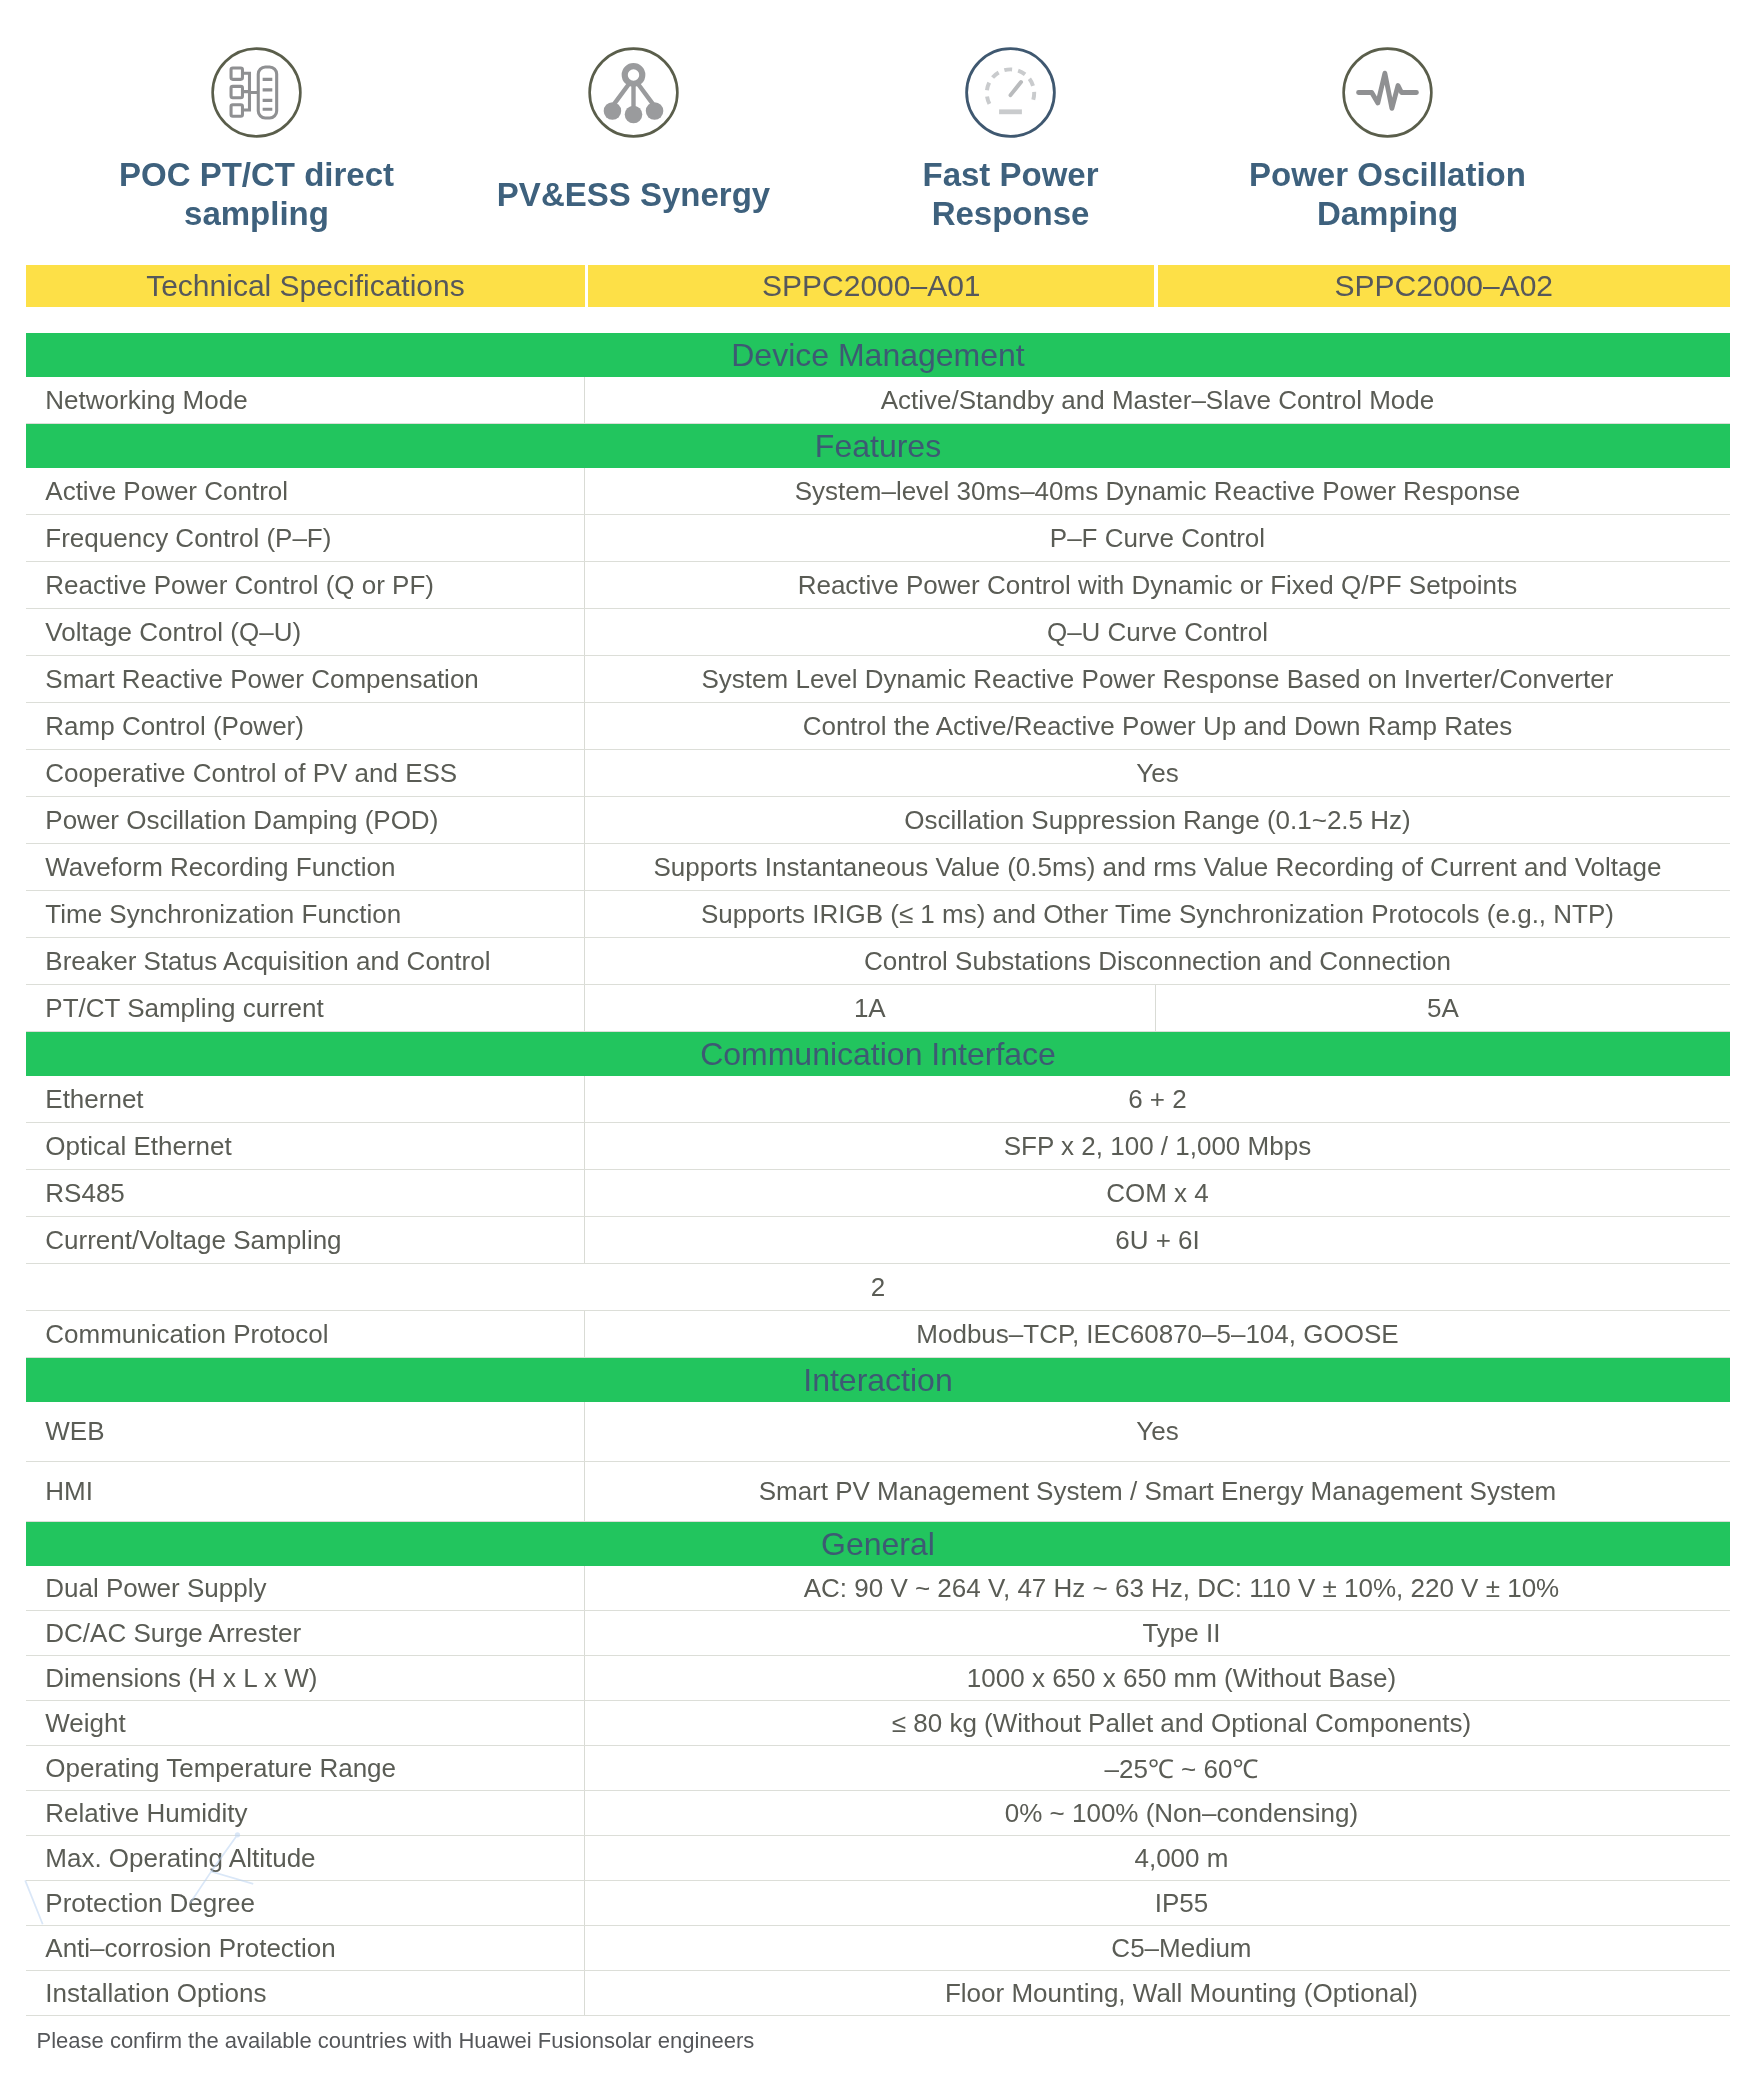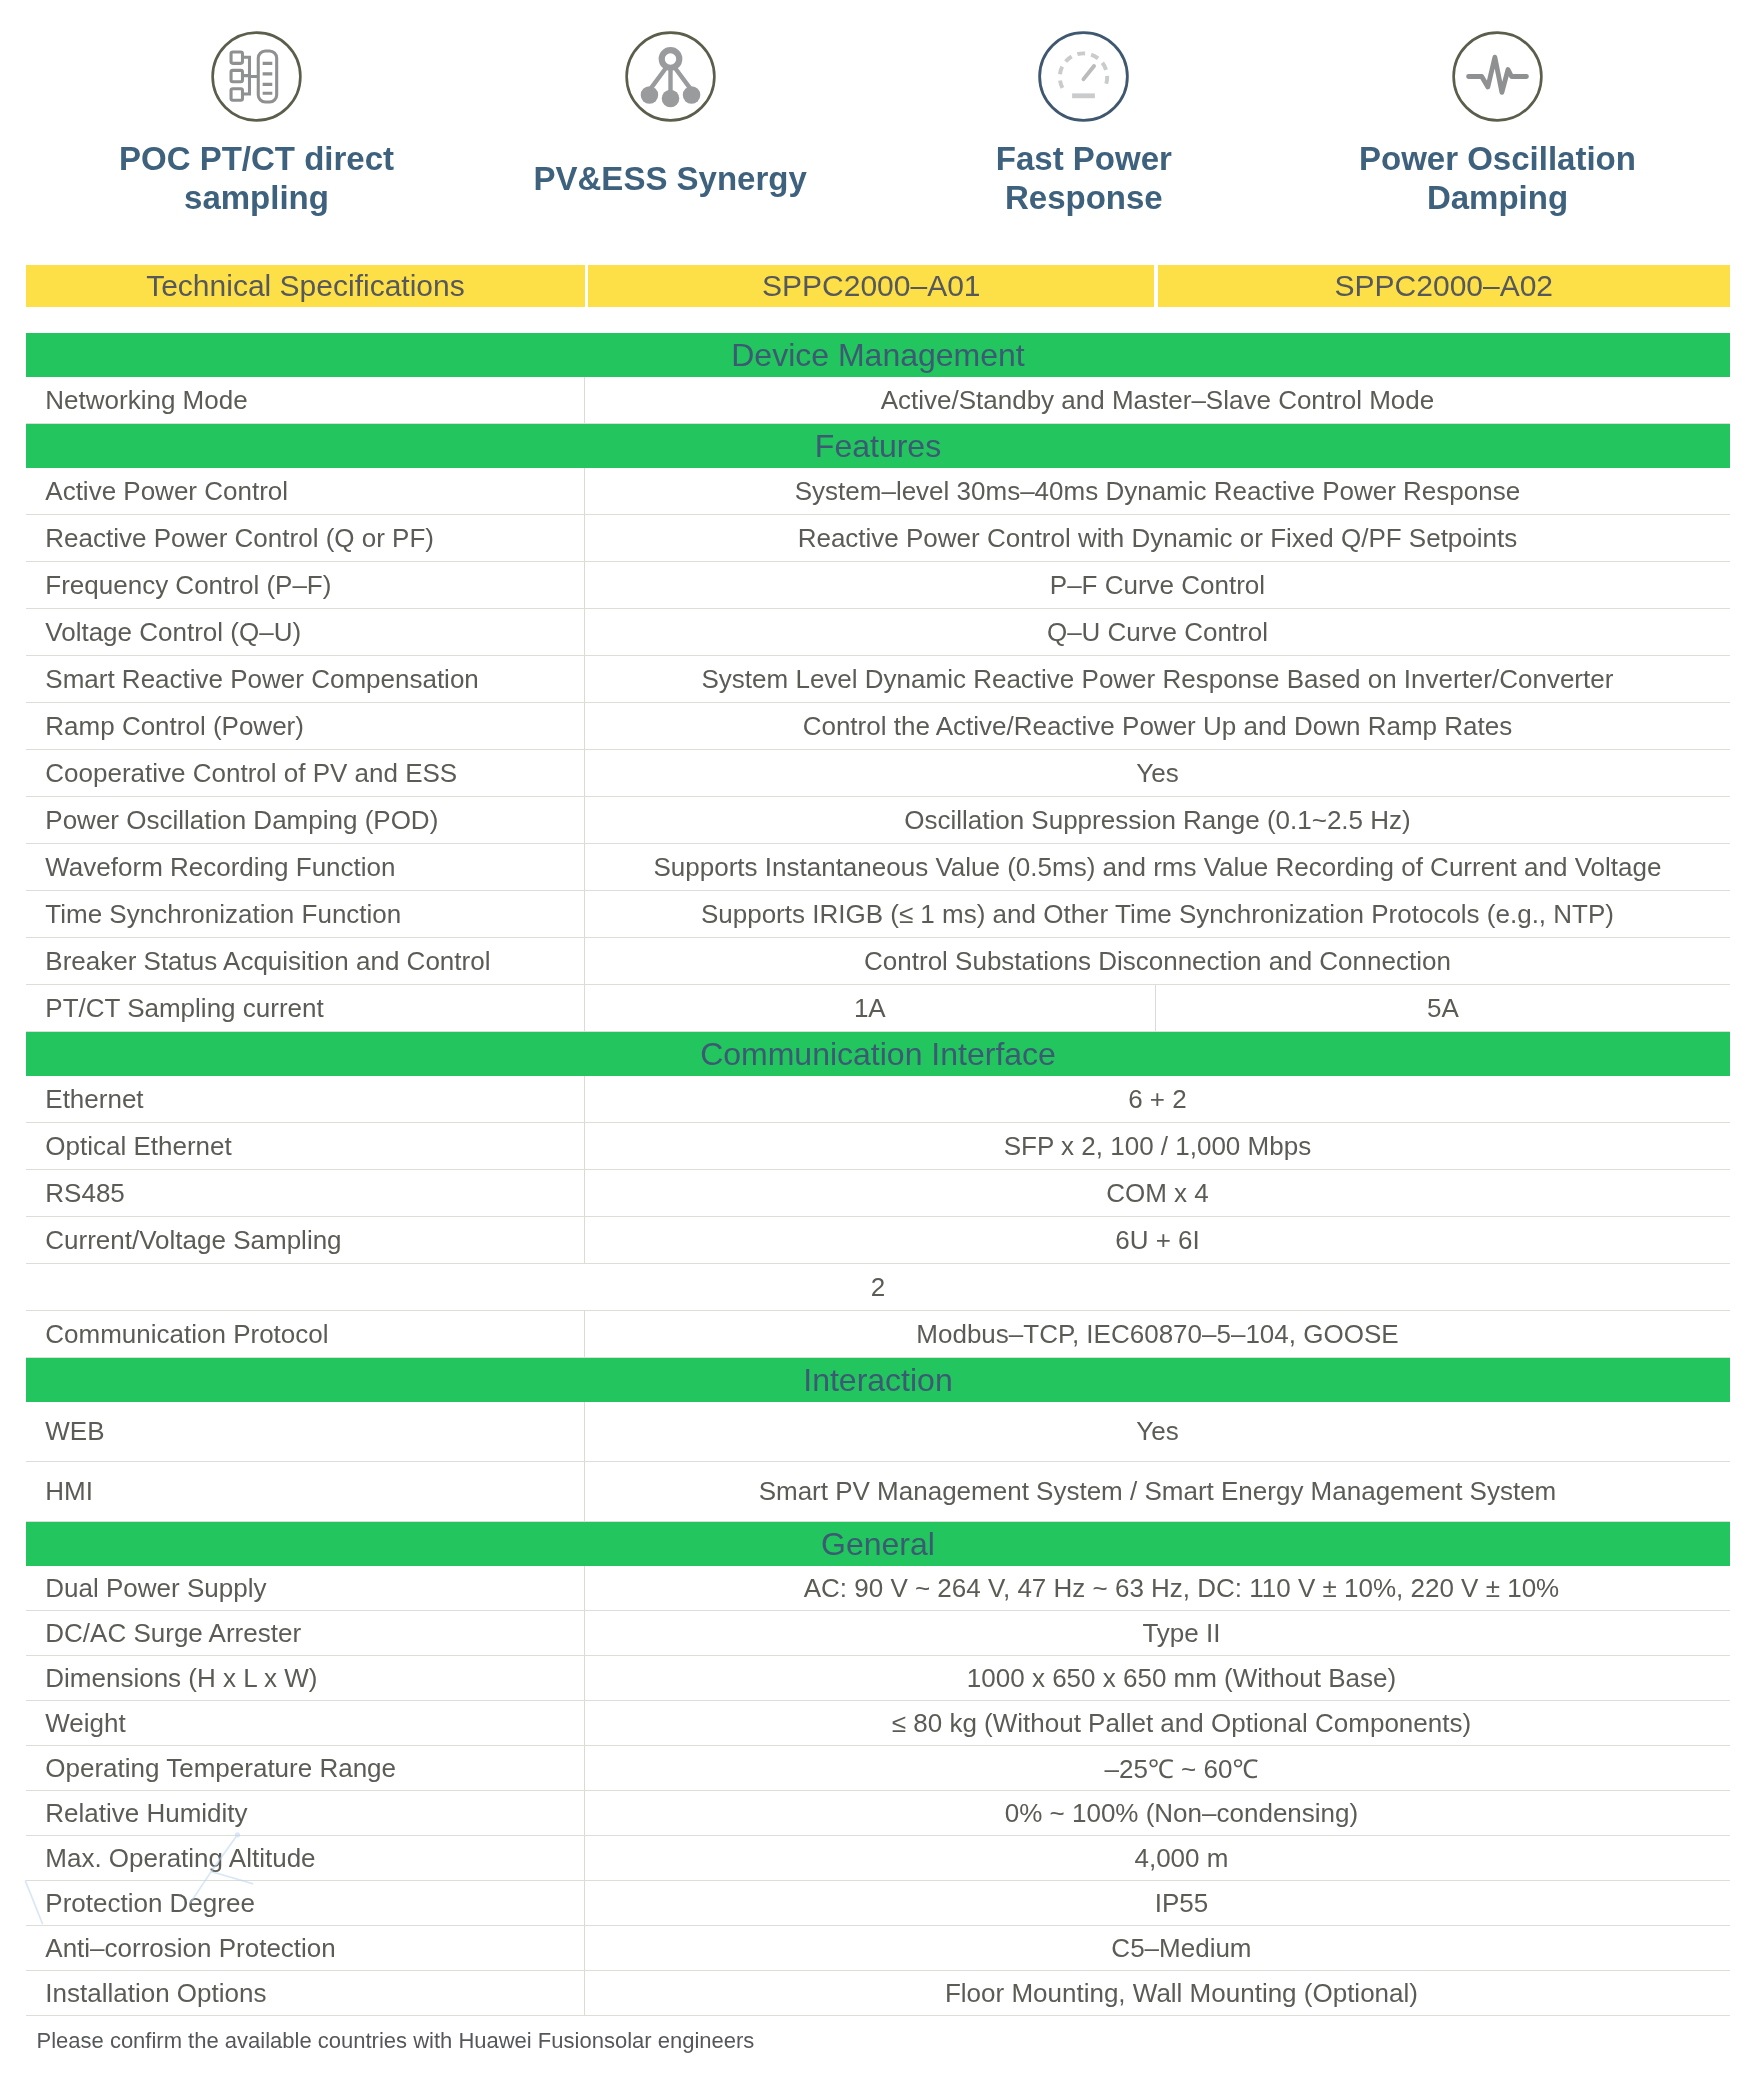--- a/index.html
+++ b/index.html
@@ -3,22 +3,22 @@
 <meta charset="utf-8">
 <style>
   html,body{margin:0;padding:0;background:#ffffff;}
   .page{
     width:1756px;height:2100px;position:relative;overflow:hidden;background:#ffffff;
     font-family:"Liberation Sans", sans-serif;color:#5a5c55;
   }
   
   .banner{
     height:265px;box-sizing:border-box;
-    display:flex;justify-content:space-between;
-    padding:30px 70px 0 68px;
+    display:flex;justify-content:flex-start;
+    padding:46px 70px 0 68px;
   }
   .banner-item{width:377px;display:flex;flex-direction:column;align-items:center;}
   .icon-wrap{width:93px;height:93px;}
   .banner-label{
     margin-top:10.5px;max-width:290px;min-height:91px;
     display:flex;align-items:center;text-align:center;
     font-size:33px;font-weight:bold;line-height:1.18;color:#3e617d;
   }
   
   .spec-table{margin:0 26px;position:relative;}
@@ -131,26 +131,26 @@
             <div class="cell value">Active/Standby and Master–Slave Control Mode</div>
           </div>
         </div>
         <div class="section">
           <div class="band">Features</div>
           <div class="row">
             <div class="cell label">Active Power Control</div>
             <div class="cell value">System–level 30ms–40ms Dynamic Reactive Power Response</div>
           </div>
           <div class="row">
+            <div class="cell label">Frequency Control (P–F)</div>
+            <div class="cell value">P–F Curve Control</div>
+          </div>
+          <div class="row">
             <div class="cell label">Reactive Power Control (Q or PF)</div>
             <div class="cell value">Reactive Power Control with Dynamic or Fixed Q/PF Setpoints</div>
-          </div>
-          <div class="row">
-            <div class="cell label">Frequency Control (P–F)</div>
-            <div class="cell value">P–F Curve Control</div>
           </div>
           <div class="row">
             <div class="cell label">Voltage Control (Q–U)</div>
             <div class="cell value">Q–U Curve Control</div>
           </div>
           <div class="row">
             <div class="cell label">Smart Reactive Power Compensation</div>
             <div class="cell value">System Level Dynamic Reactive Power Response Based on Inverter/Converter</div>
           </div>
           <div class="row">

